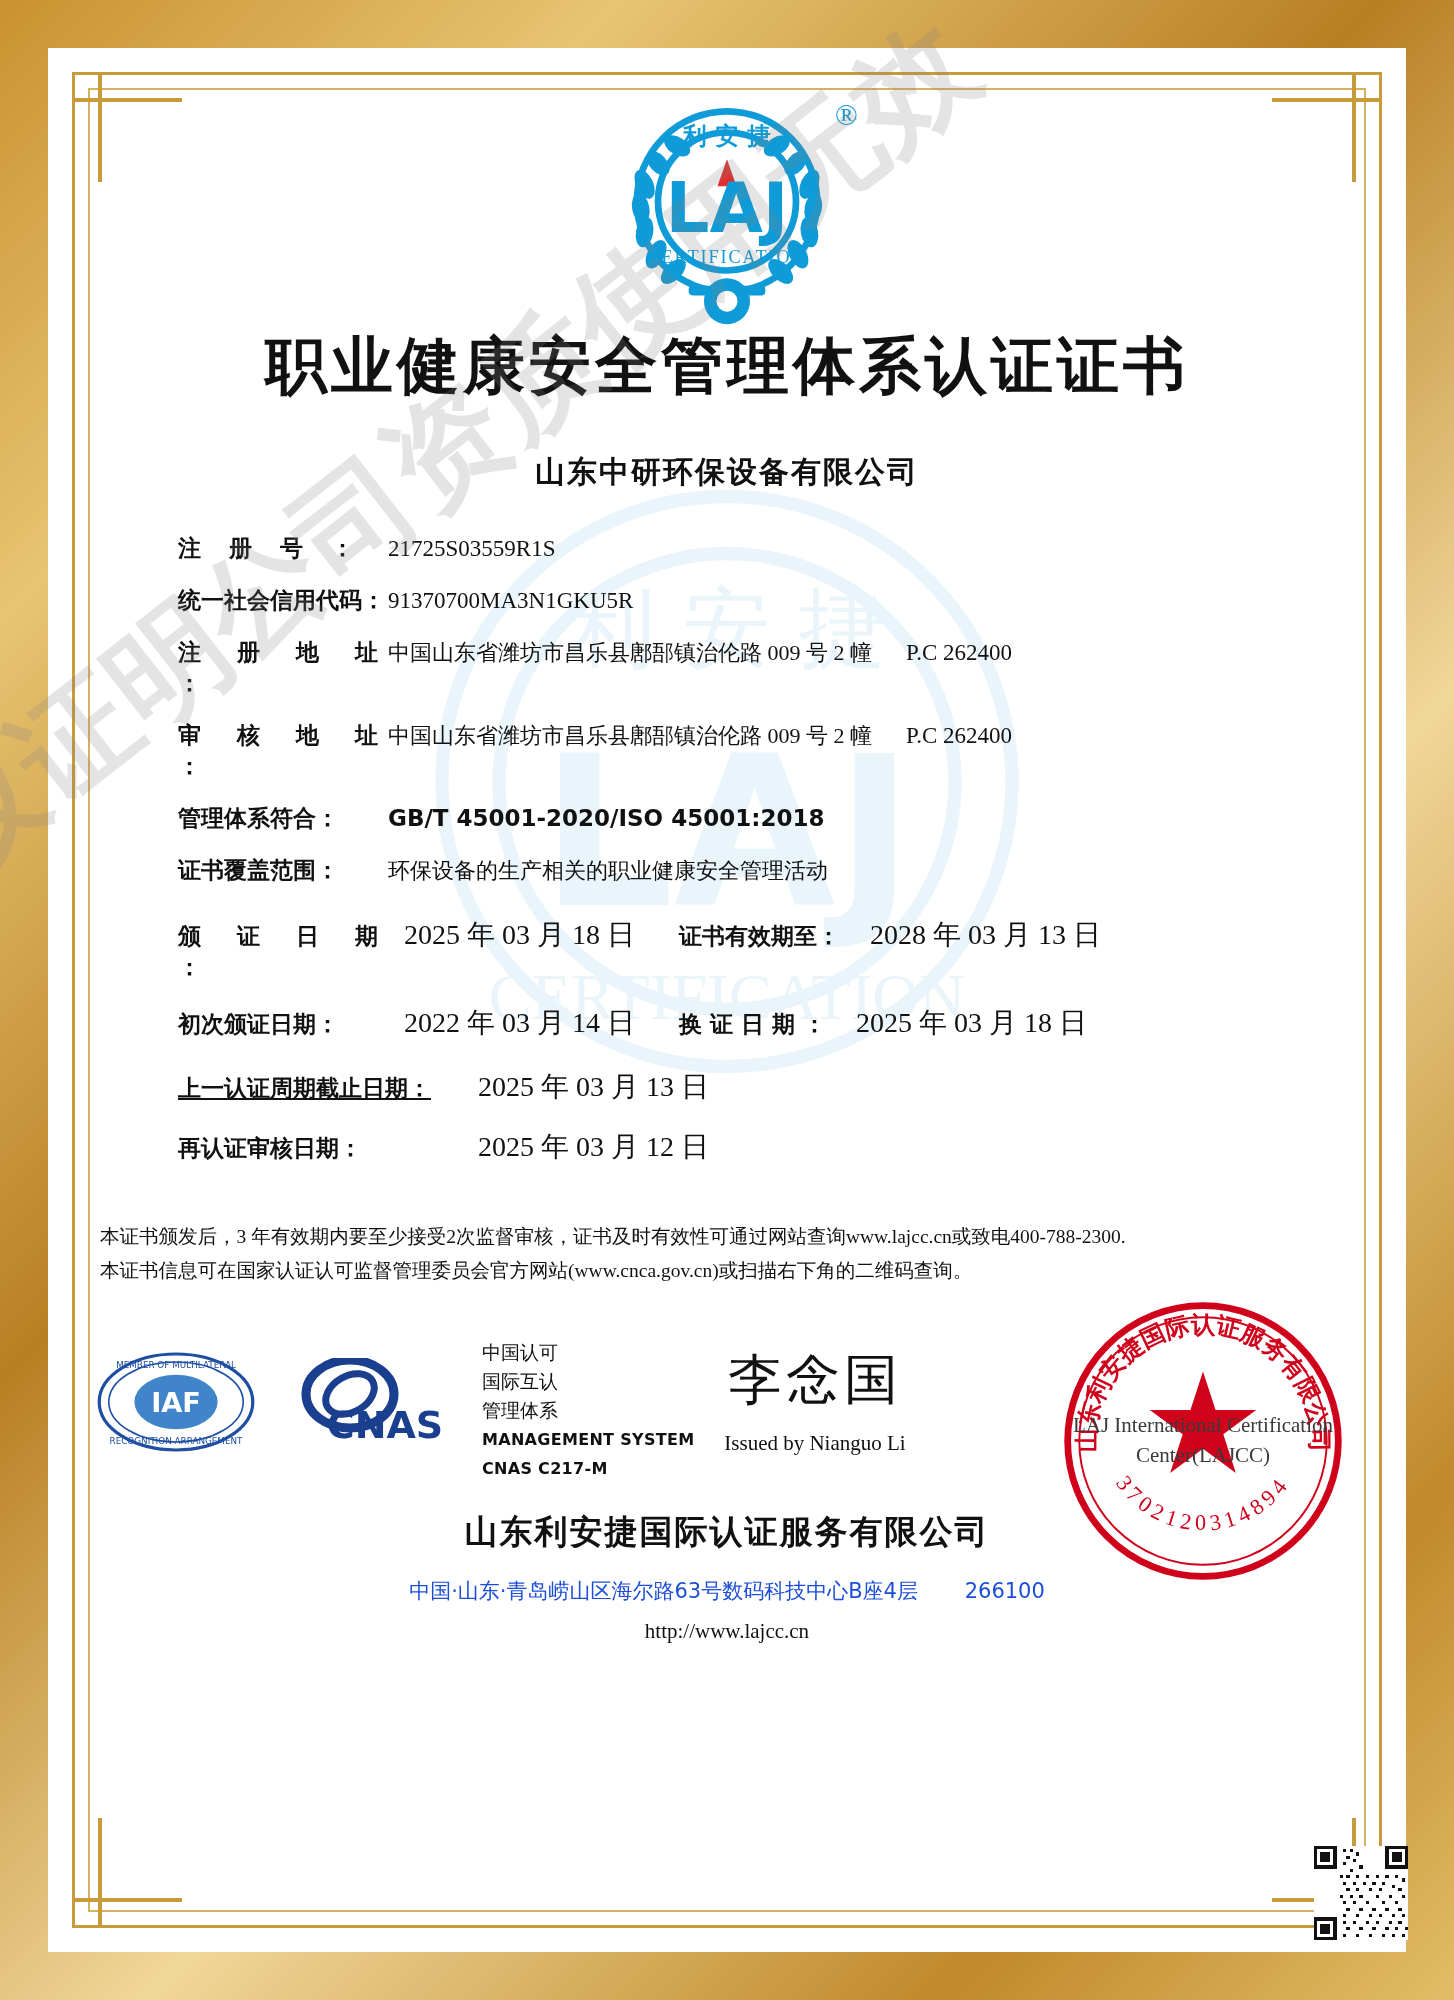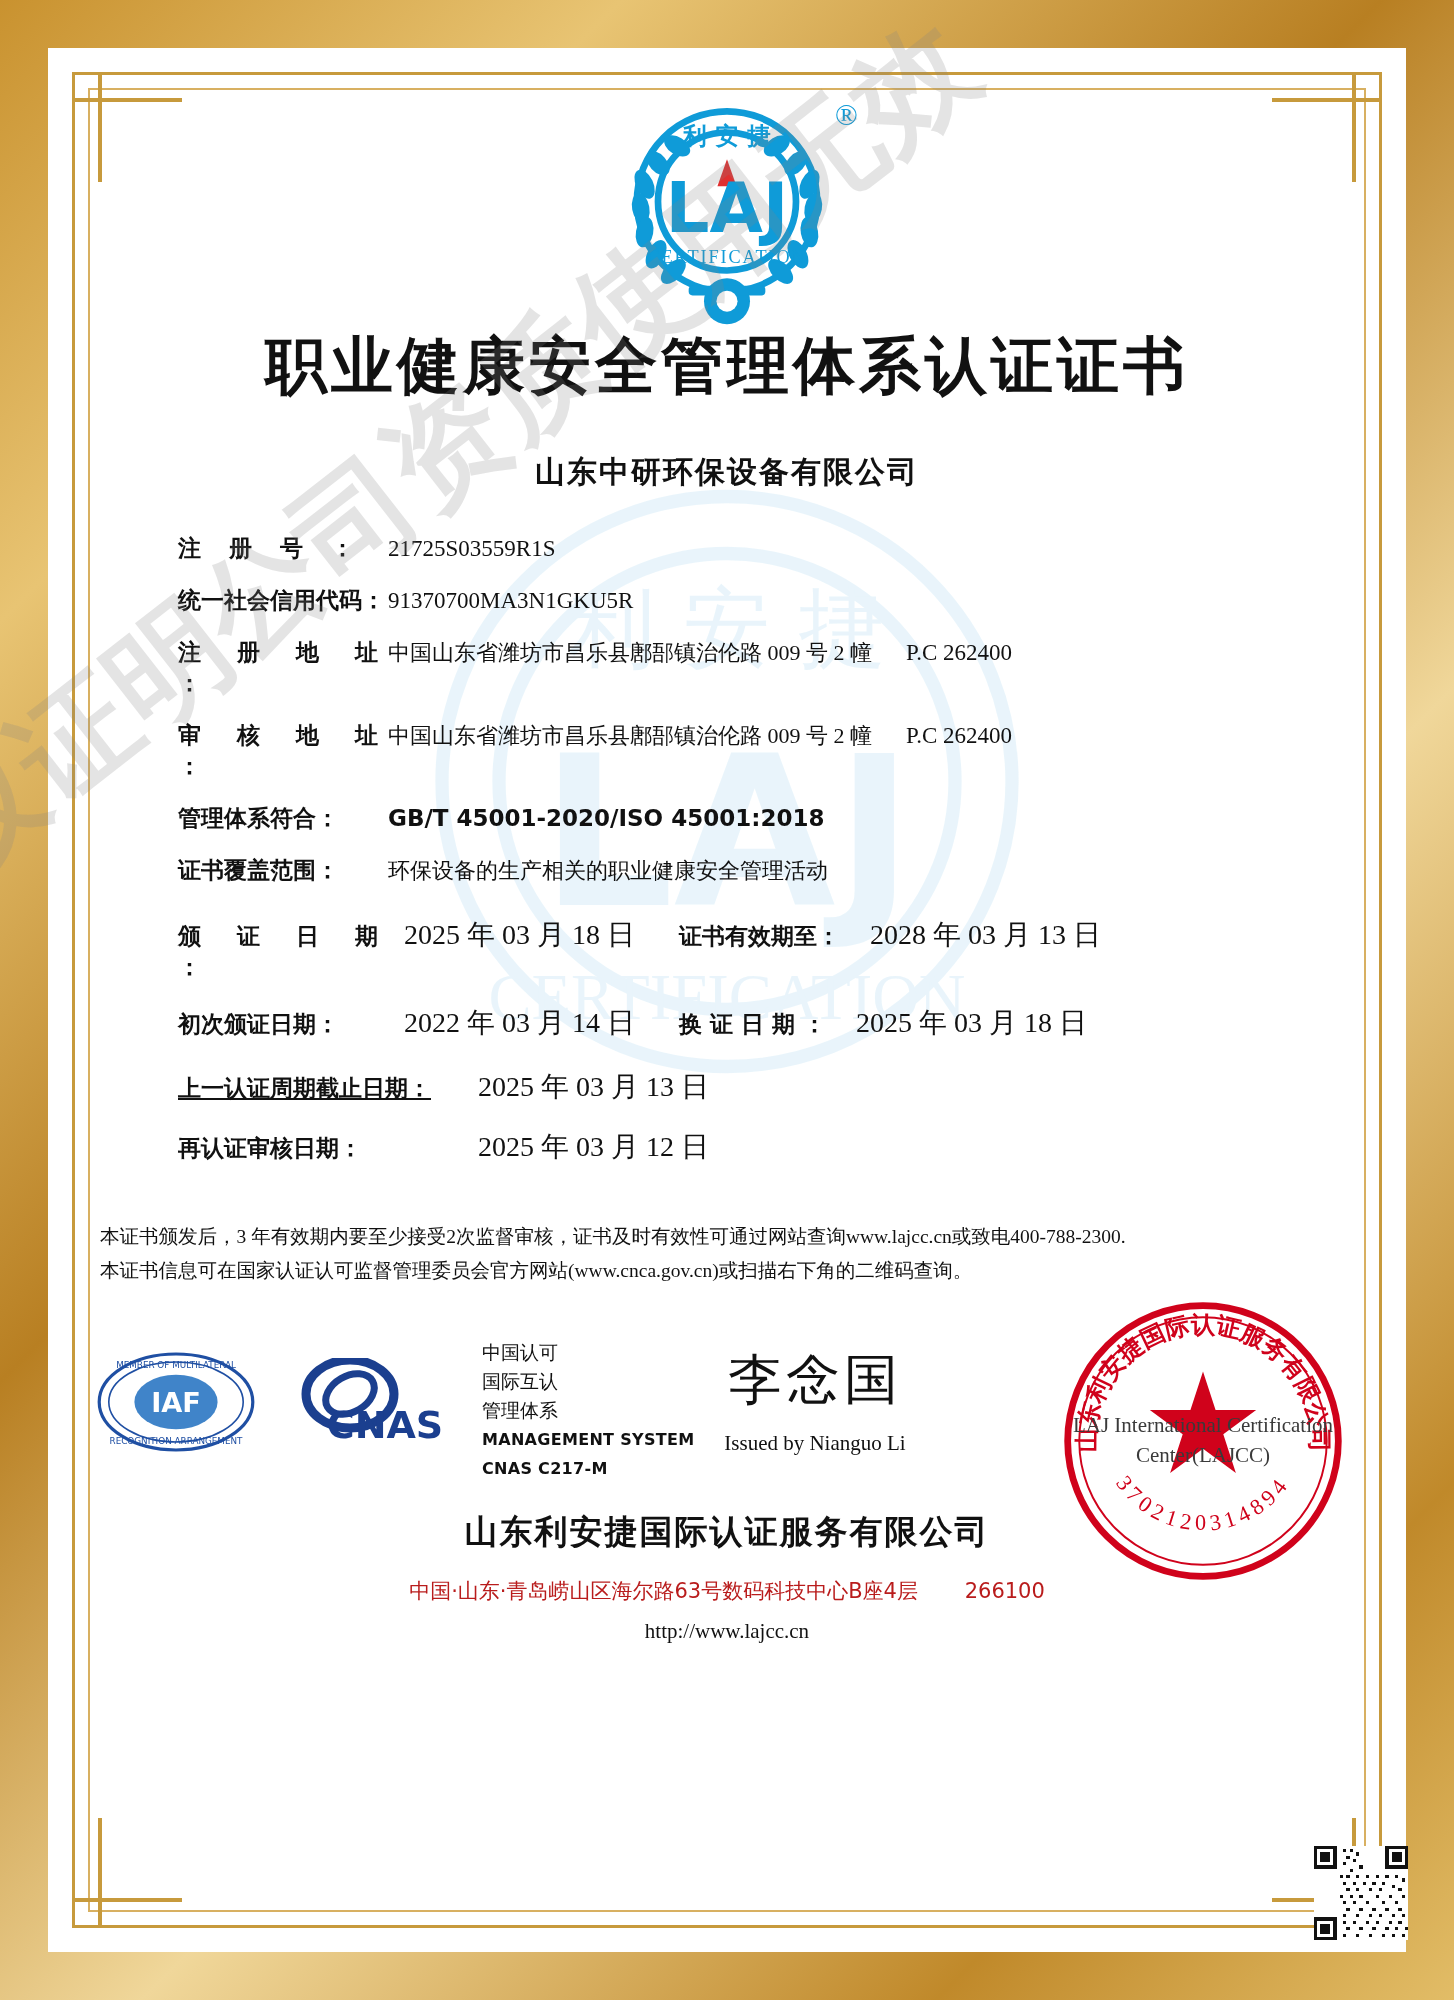--- a/index.html
+++ b/index.html
@@ -116,21 +116,21 @@
   }
 
   
   .footer{margin-top:6px;text-align:center;}
   .f-org{
     font-family:"DejaVu Sans","Liberation Sans",sans-serif;font-weight:bold;
     font-size:33px;letter-spacing:2px;color:#111;
   }
   .f-addr{
     margin-top:22px;font-family:"DejaVu Sans","Liberation Sans",sans-serif;
-    font-size:21px;color:#b91c1c;
+    font-size:21px;color:#1d4ed8;
   }
   .f-addr .zip{margin-left:40px;}
   .f-url{margin-top:14px;font-family:"Liberation Serif",serif;font-size:21px;color:#111;}
 
   .qr{position:absolute;right:46px;bottom:60px;width:94px;height:94px;}
 
   
   .wm-diag{
     position:absolute;left:110px;top:330px;width:1100px;height:1100px;
     transform:rotate(-38deg);

